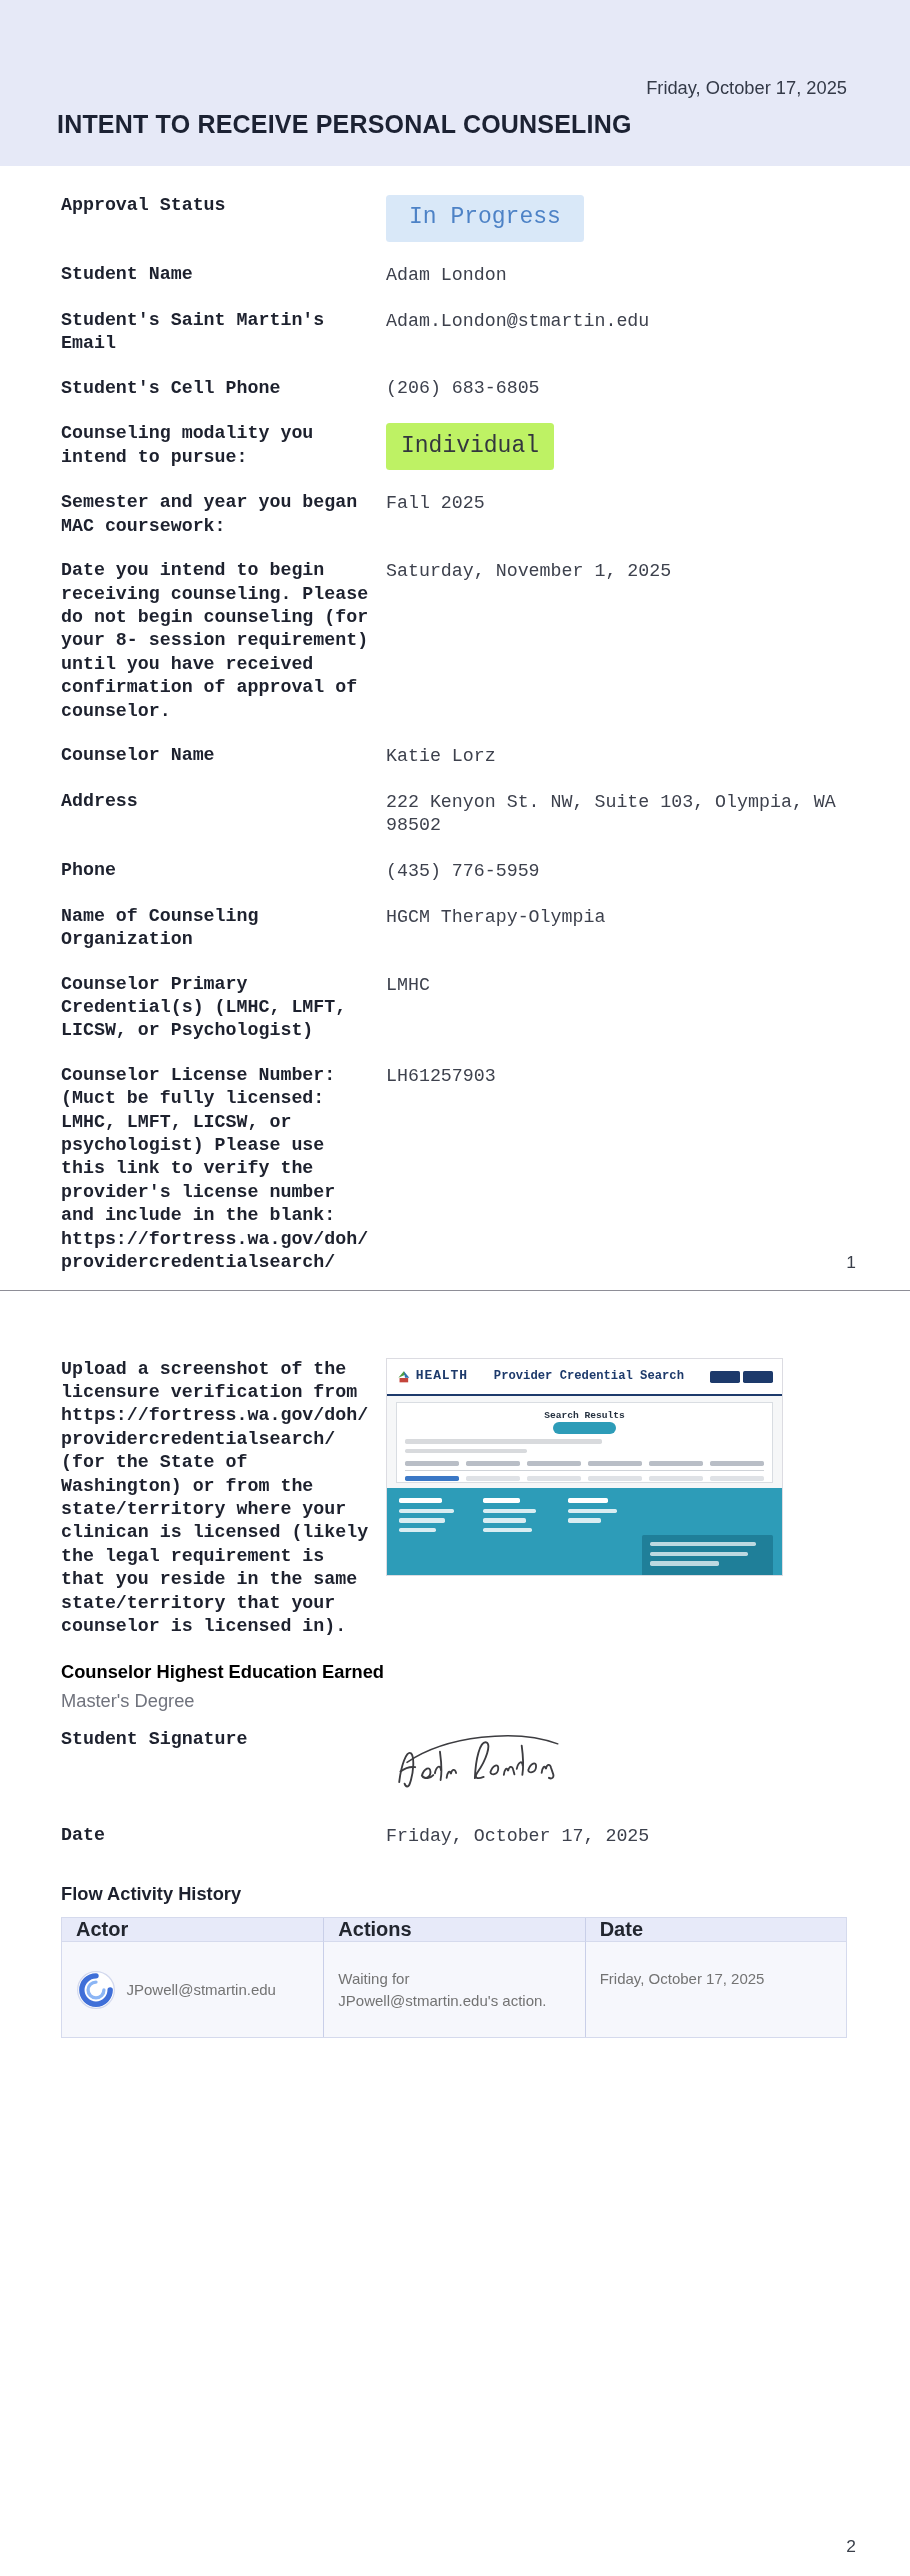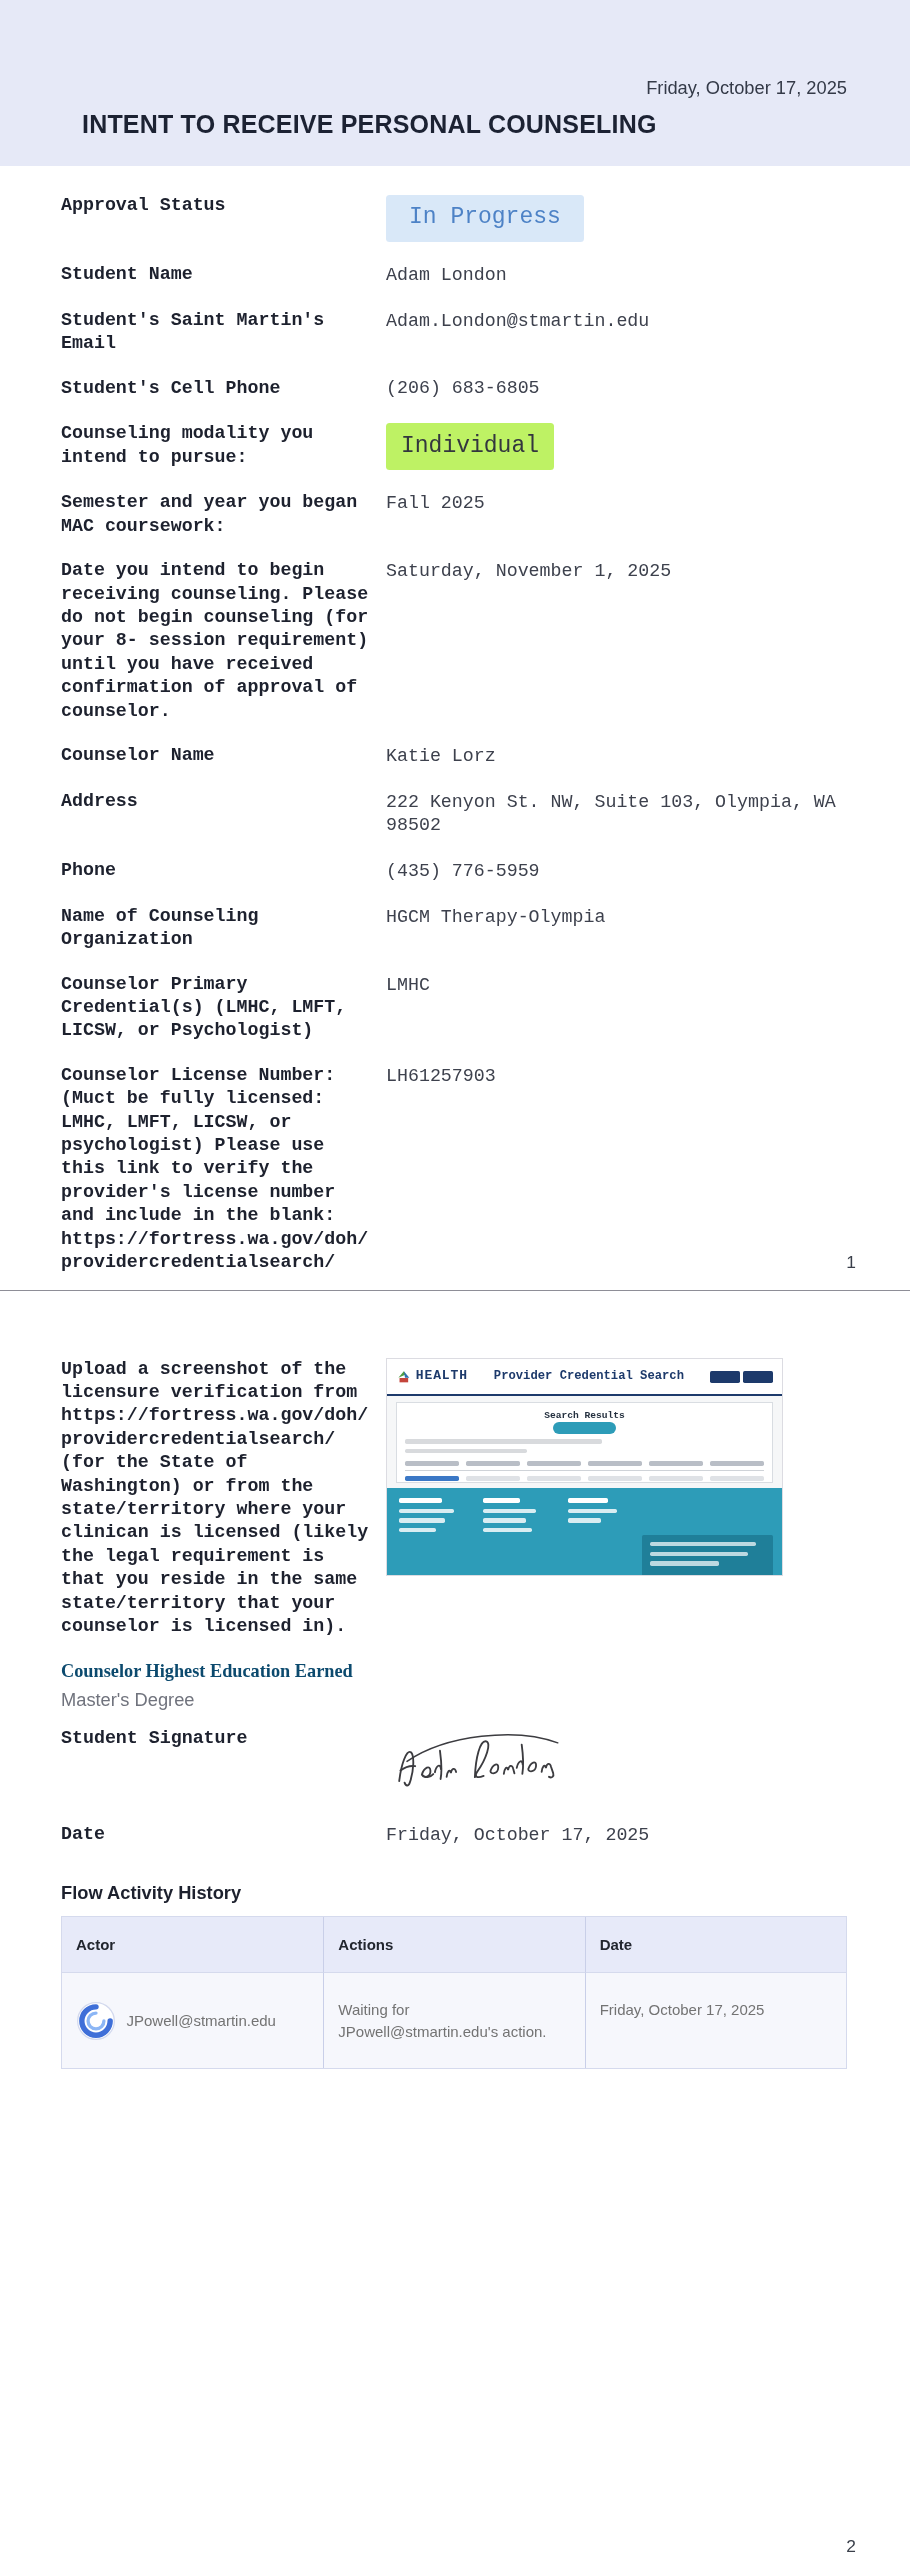--- a/index.html
+++ b/index.html
@@ -25,52 +25,52 @@
   .hdr {
     height:166px;
     background:#e6e9f7;
     position:relative;
   }
   .hdr-date {
     position:absolute; top:77px; right:63px;
     font-size:18.3px; color:#343a48;
   }
   .hdr-title {
-    position:absolute; left:82px; top:110px;
+    position:absolute; left:57px; top:110px;
     font-size:25px; font-weight:bold; color:#1c2233;
     letter-spacing:0.2px;
   }
   
   .content { padding:17.4px 63px 0 61px; }
   .row { display:flex; align-items:flex-start; padding:10.5px 0;font-family:Liberation Mono, monospace; }
   .lbl {
     flex:0 0 325px; box-sizing:border-box; padding-right:15.7px;
     font-weight:bold; font-size:18.3px; line-height:1.28; color:#1d212e;
     overflow-wrap:anywhere;
   }
   .val { font-size:18.3px; line-height:1.3; color:#3d414d; padding-top:0.9px; }
   .badge {
     display:inline-block; border-radius:3.5px;
     font-size:23px; padding:8.7px 23px;
   }
   .badge-blue { background:#d9e8f8; color:#4d82c6; }
   .badge-gray { background:#bef264; color:#33363e; padding:8.7px 15px; }
   .pgnum { position:absolute; right:54px; bottom:17.4px; font-size:17.4px; color:#3a3f4a; }
   
-  .edu-label { font-weight:bold; font-size:18.3px; color:#0c4a6e; margin-top:12.2px;font-family:Liberation Serif, serif; }
+  .edu-label { font-weight:bold; font-size:18.3px; color:#000000; margin-top:12.2px; }
   .edu-value { font-size:18.3px; color:#70737d; margin-top:7px; }
   
   .sig-svg { display:block; margin-top:-5.2px; }
   
   .hist-heading { font-weight:bold; font-size:18.3px; color:#1d212e; margin:23px 0 12.2px 0; }
   .hist-table { border:0.9px solid #d5daed; }
   .hist-row { display:grid; grid-template-columns:1fr 1fr 1fr; }
   .hcell {
-    background:#e7eaf9; font-weight:bold; font-size:15px; color:#22262f;
-    padding:19px 14px; border-bottom:0.9px solid #d5daed;
+    background:#e7eaf9; font-weight:bold; font-size:20px; color:#22262f;
+    padding:0 14px; border-bottom:0.9px solid #d5daed;
   }
   .bcell {
     background:#f6f7fc; font-size:15px; color:#737373;
     padding:26px 14px; line-height:1.45;
   }
   .hcell + .hcell, .bcell + .bcell { border-left:0.9px solid #c9cfe8; }
   .actor-cell { display:flex; align-items:center; gap:10.5px; }
   
   .shot {
     width:397px; height:218px; box-sizing:border-box;

